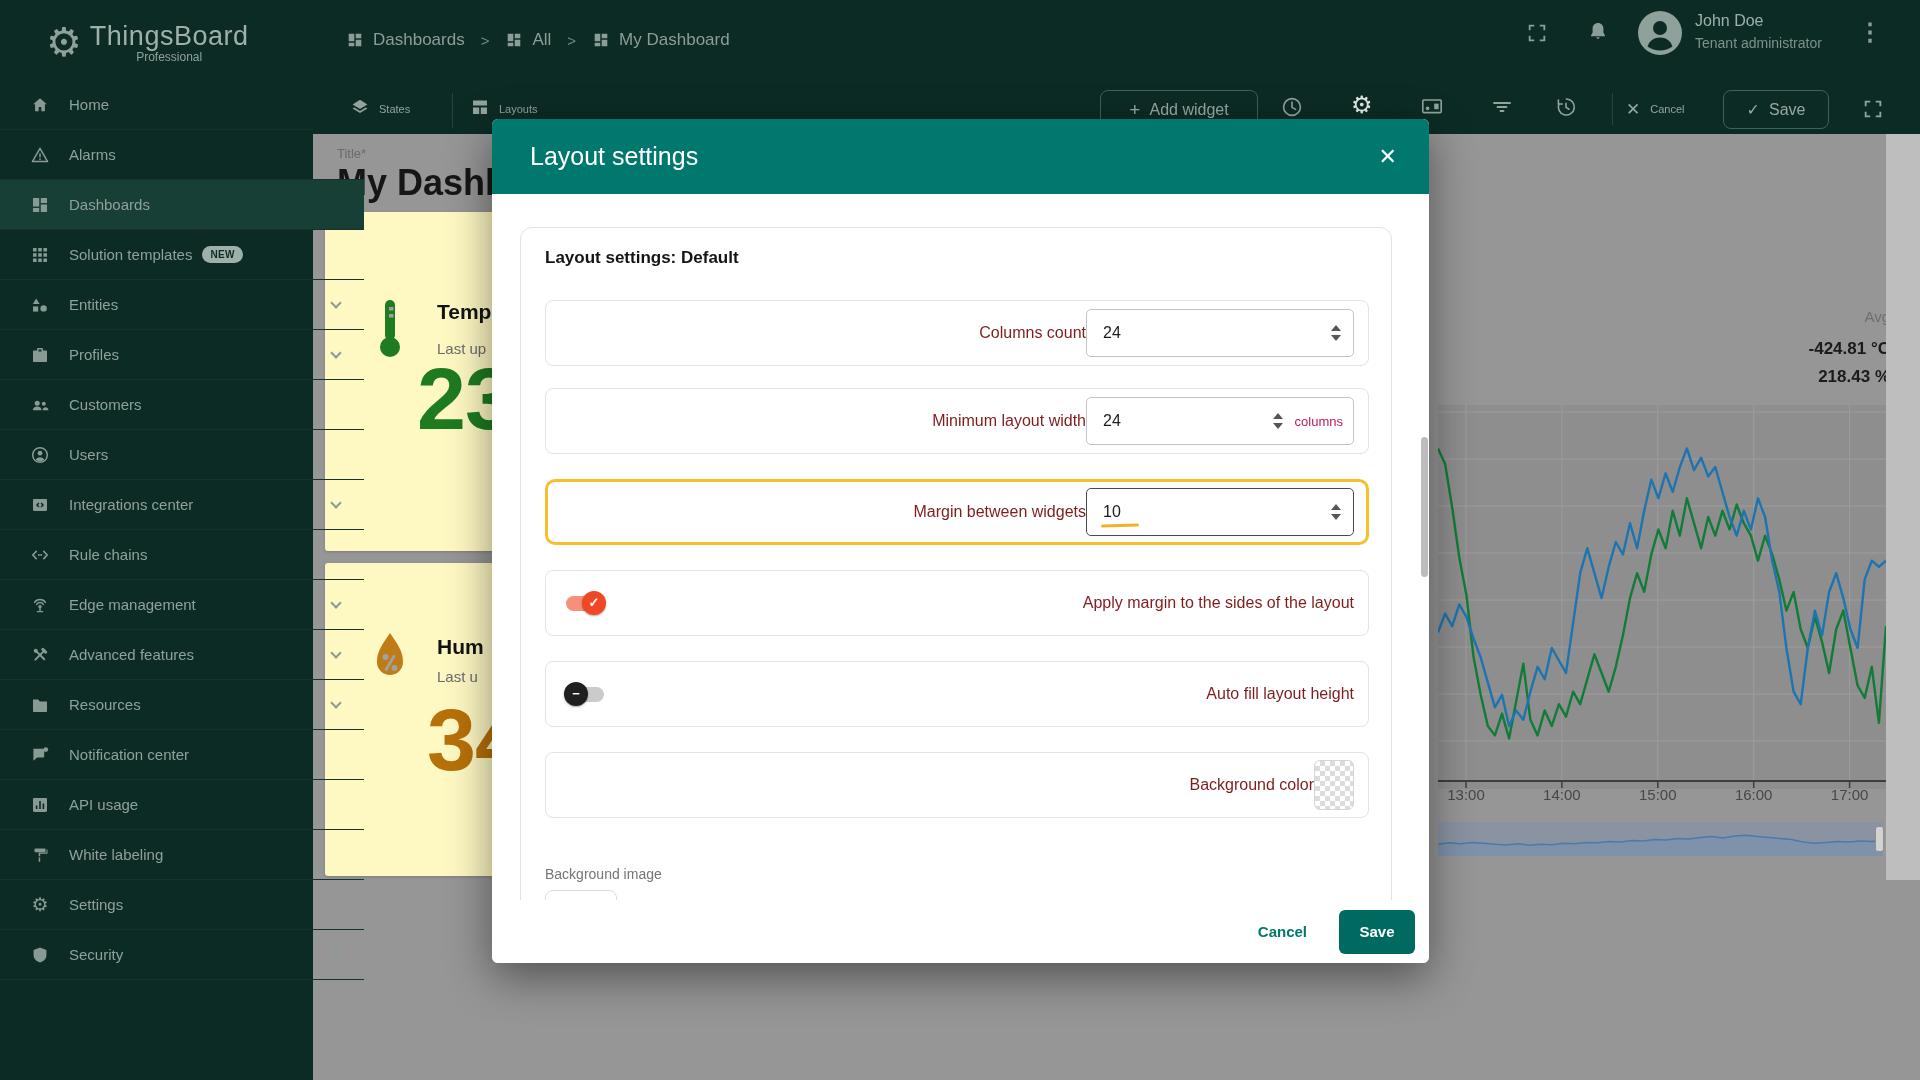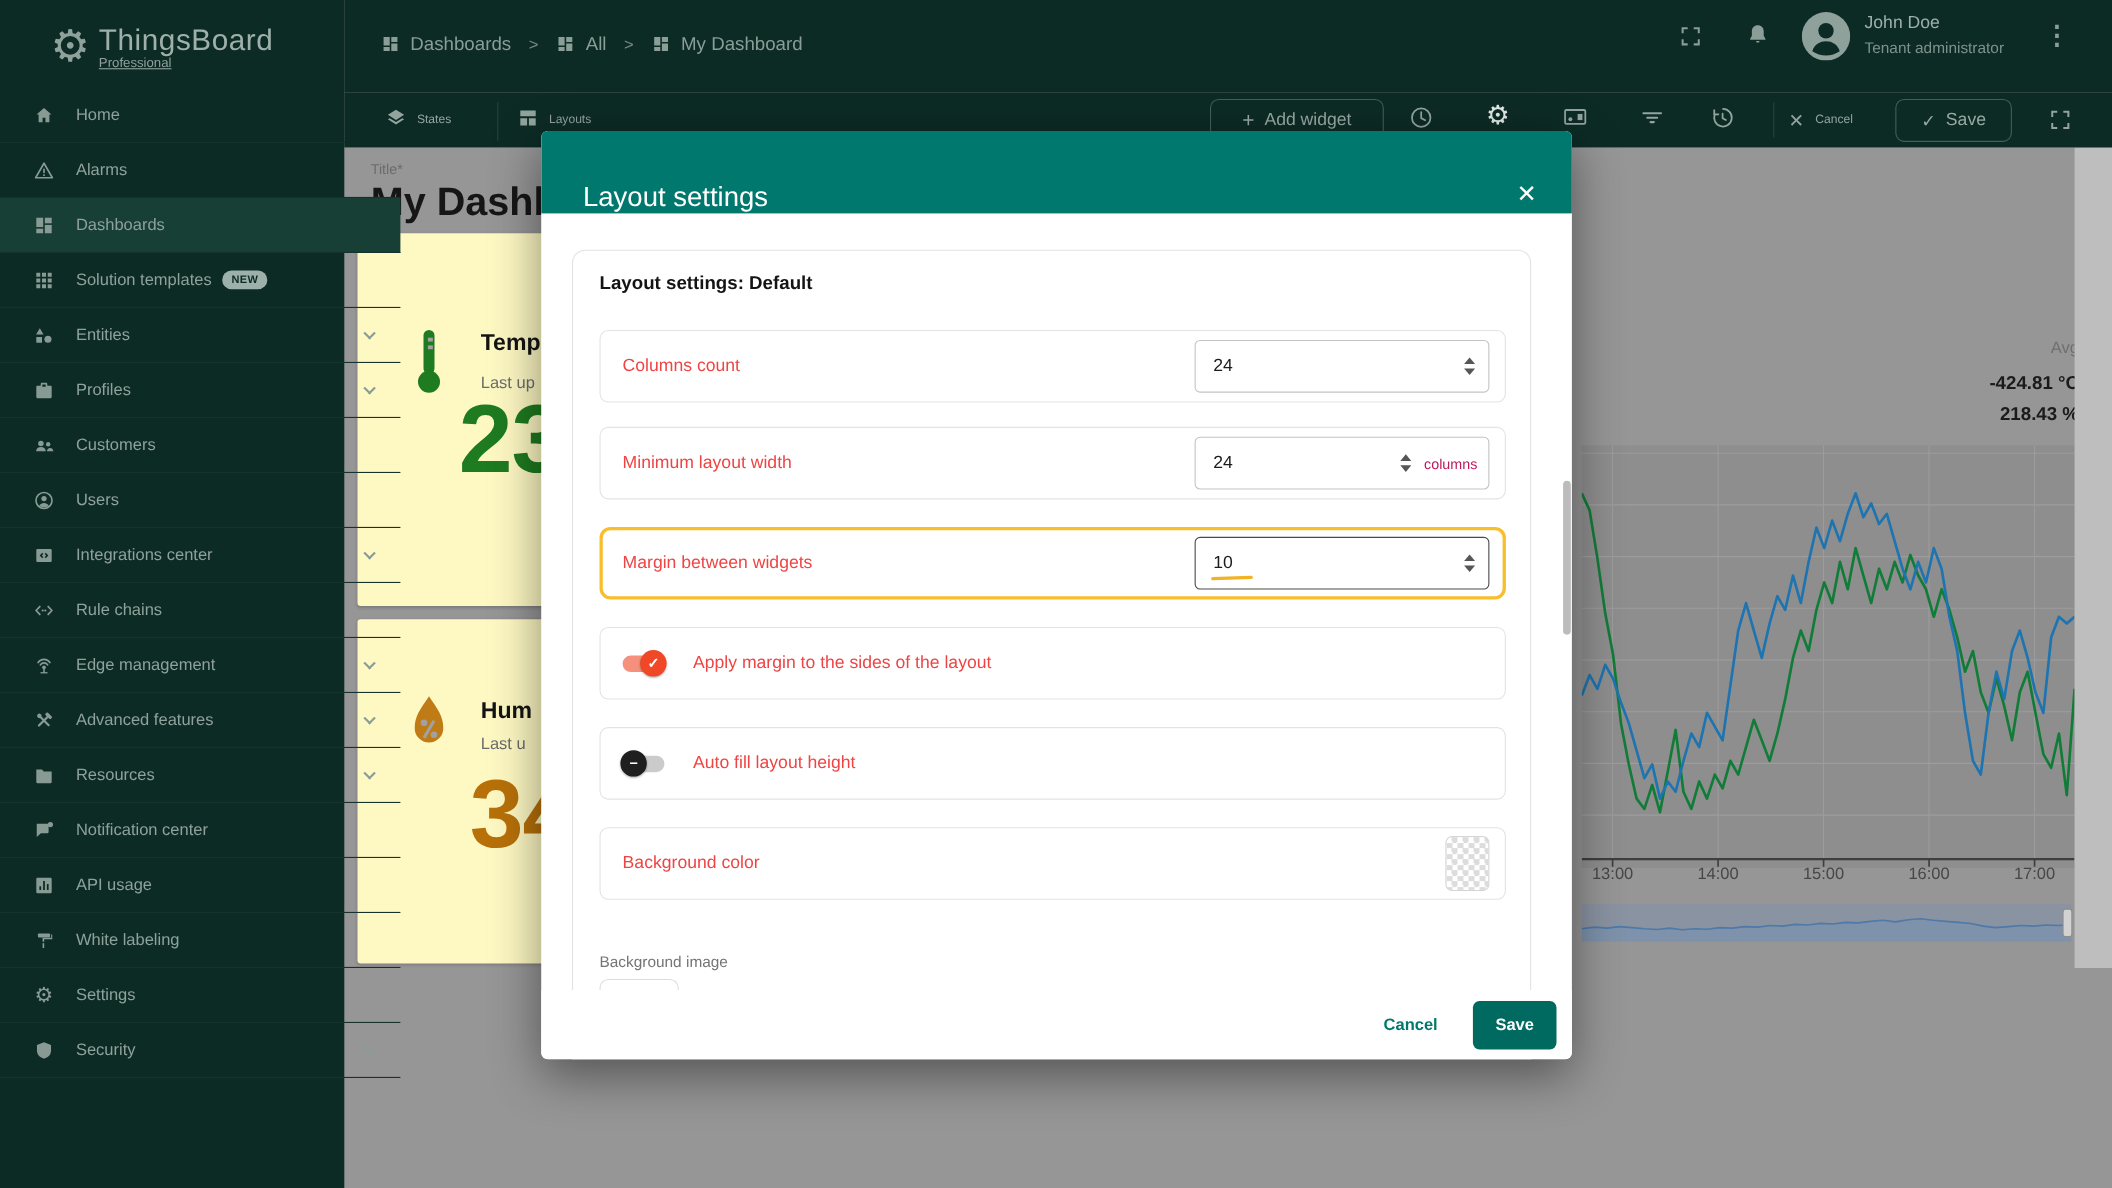--- a/index.html
+++ b/index.html
@@ -6,21 +6,21 @@
   html,body { width:1920px; height:1080px; overflow:hidden; background:#969696;
     font-family:"Liberation Sans", sans-serif; }
   .abs { position:absolute; }
 
   
   #sidebar { position:absolute; left:0; top:0; width:313px; height:1080px; background:#0d2b25; z-index:2; }
   #logo { position:absolute; left:0; top:0; width:313px; height:84px; display:flex; align-items:center; }
   #logo .mark { font-size:40px; color:#8fa19b; margin-left:46px; line-height:1; }
   #logo .wordwrap { margin-left:8px; }
   #logo .word { font-size:27px; color:#9fb0ab; letter-spacing:.5px; }
-  #logo .sub { font-size:12px; color:#8fa19b; text-align:left; margin-top:-2px;text-decoration:underline; }
+  #logo .sub { font-size:12px; color:#8fa19b; text-align:center; margin-top:-2px; }
   #nav { position:absolute; left:0; top:80px; width:364px; }
   .si { height:50px; display:flex; align-items:center; padding-left:30px; border-bottom:1px solid #15332c;
         color:#8fa19b; font-size:15px; font-weight:500; position:relative; cursor:pointer; }
   .si.sel { background:#183f36; }
   .si .ic { width:20px; height:20px; margin-right:19px; flex:none; display:flex; align-items:center; justify-content:center; color:#879a94; }
   .si .ic svg { display:block; }
   .badge { background:#9db0aa; color:#0d2b25; font-size:10px; font-weight:bold; border-radius:9px;
            padding:3px 8px; margin-left:10px; letter-spacing:.3px; }
   .chev { width:8px; height:8px; border-right:2px solid #8a9c96; border-bottom:2px solid #8a9c96;
           transform:rotate(45deg); position:absolute; right:24px; top:19px; }
@@ -44,29 +44,29 @@
   .bignum { font-size:88px; font-weight:bold; letter-spacing:-1px; }
   .legend-val { position:absolute; right:30px; text-align:right; font-size:17px; font-weight:bold; color:#1b1b1b; }
   #x-labels span { position:absolute; width:60px; text-align:center; font-size:15px; color:#474747; }
   #navzone { position:absolute; background:#8a93a2; }
   #navhandle { position:absolute; width:9px; height:26px; background:#d2d2d2; border:1px solid #8e8e8e; border-radius:3px; }
 
   
   #modal { position:absolute; left:492px; top:119px; width:937px; height:844px; background:#ffffff;
            border-radius:6px; overflow:hidden; box-shadow:0 14px 45px rgba(0,0,0,.45); z-index:10; }
   #modal-header { position:absolute; left:0; top:0; width:937px; height:75px; background:#00786d;
-                  display:flex; align-items:flex-end; justify-content:space-between; padding:0 26px 0 38px; }
+                  display:flex; align-items:center; justify-content:space-between; padding:0 26px 0 38px; }
   #modal-title { color:#fff; font-size:25px; font-weight:400; }
   #modal-close { color:#fff; font-size:22px; cursor:pointer; line-height:1; padding:6px; }
   #modal-card { position:absolute; left:28px; top:108px; width:872px; height:780px;
                 border:1px solid #e2e2e2; border-radius:12px; background:#fff; }
   #card-title { position:absolute; left:24px; top:20px; font-size:17px; font-weight:bold; color:#141414; }
   .frow { position:absolute; left:24px; width:824px; height:66px; border:1px solid #e3e3e3; border-radius:8px;
           display:flex; align-items:center; padding:0 14px 0 20px; background:#fff; }
-  .frow .flabel { flex:1; font-size:16px; color:#ef4444; }
+  .frow .flabel { flex:1; font-size:16px; color:#7f1d1d;text-align:right; }
   .frow.focus { border:3px solid #f8be2c; border-radius:10px; padding:0 12px 0 18px; }
   .numbox { width:268px; height:48px; border:1px solid #c4c4c4; border-radius:5px; display:flex;
             align-items:center; padding:0 10px 0 16px; position:relative; background:#fff; }
   .numbox.dark { border:1.5px solid #4a4a4a; }
   .numbox .val { font-size:16px; color:#1c1c1c; flex:1; }
   .numbox .suffix { font-size:13px; color:#be185d; margin-left:10px; }
   .spin { display:flex; flex-direction:column; gap:4px; cursor:pointer; padding:2px; }
   .spin .up { width:0; height:0; border-left:5px solid transparent; border-right:5px solid transparent; border-bottom:6px solid #565656; }
   .spin .dn { width:0; height:0; border-left:5px solid transparent; border-right:5px solid transparent; border-top:6px solid #565656; }
   .underline { position:absolute; left:14px; bottom:8px; width:38px; height:3px; background:#f2b228; border-radius:3px; transform:rotate(-2deg); }

